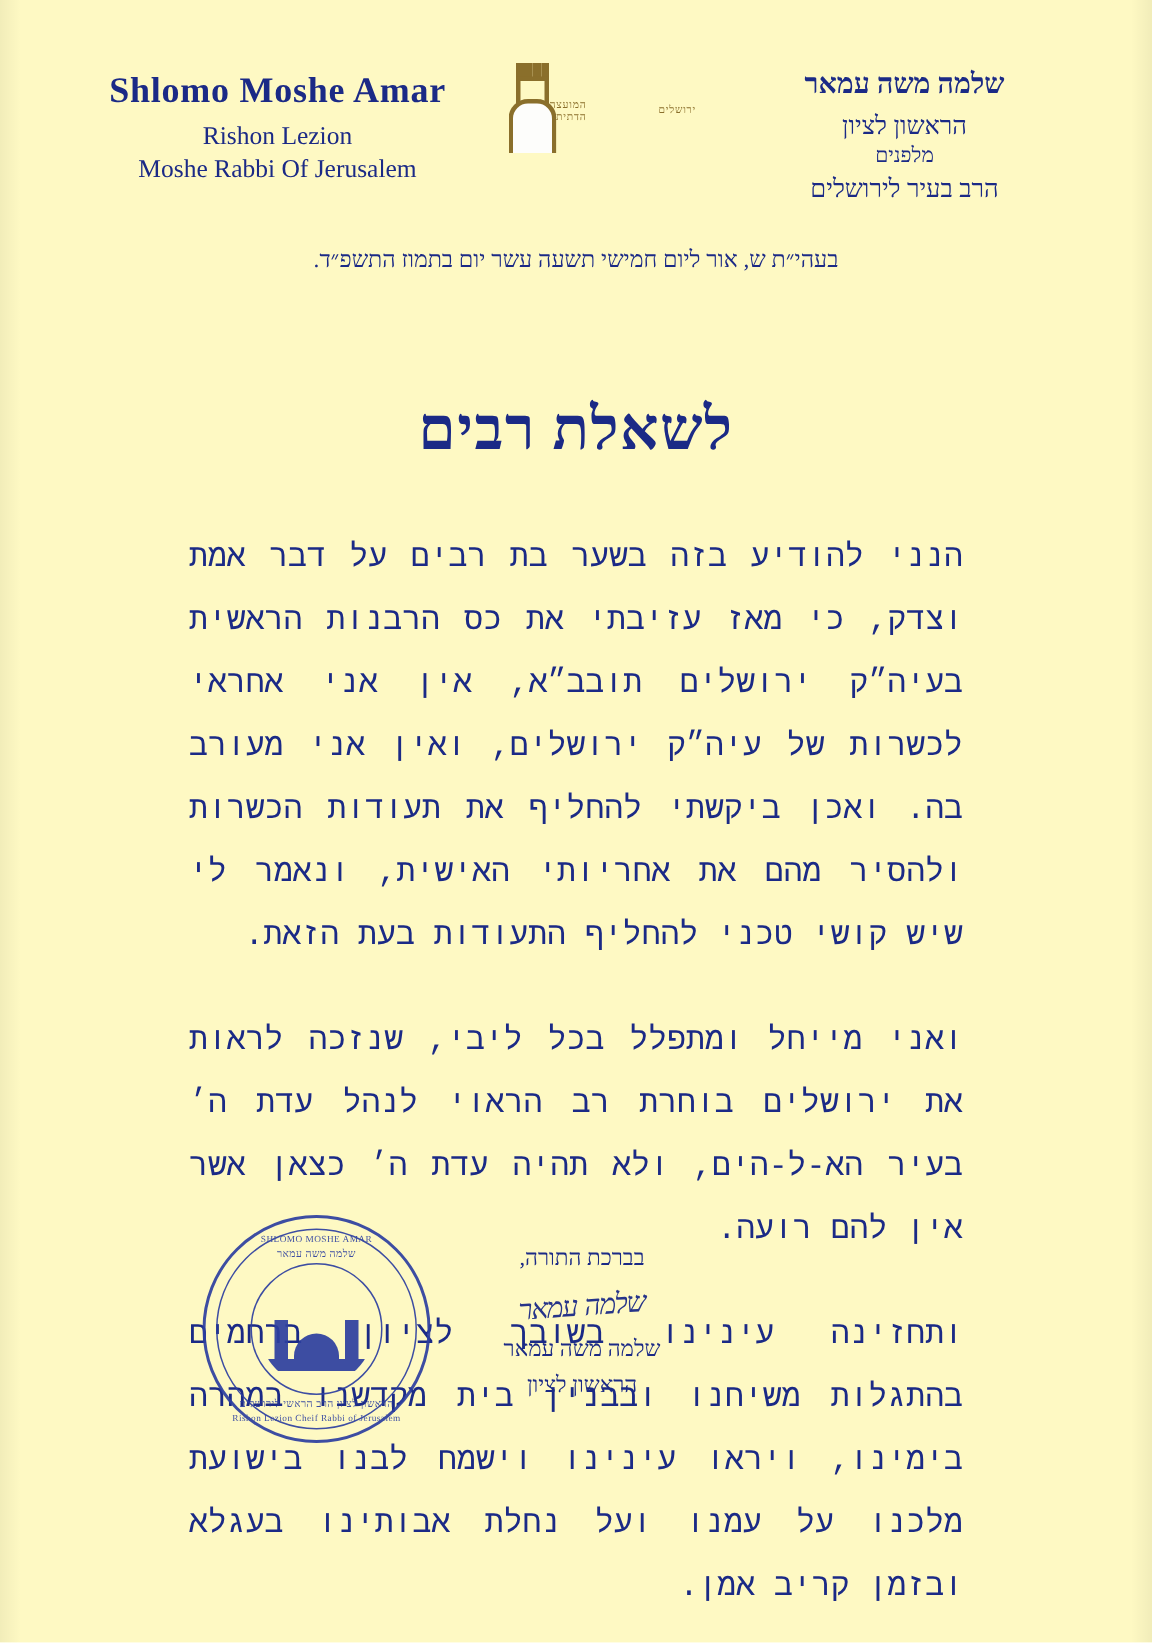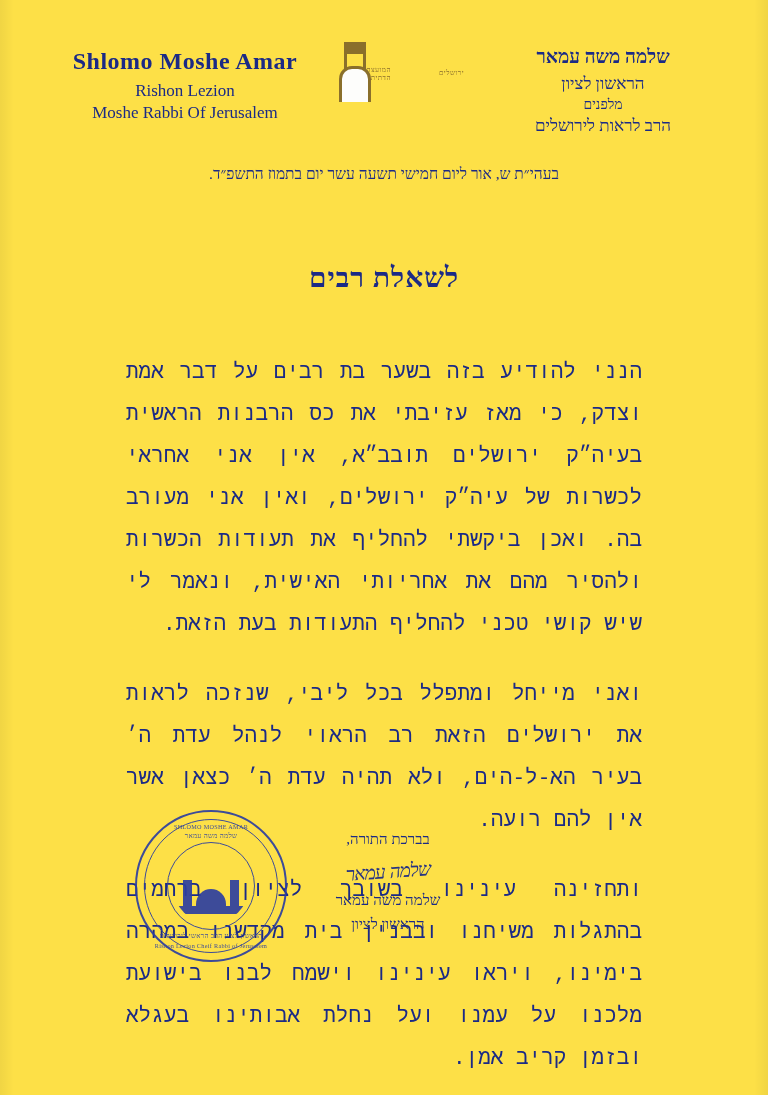--- a/index.html
+++ b/index.html
@@ -12,21 +12,21 @@
     height: 1095px;
     position: relative;
     font-family: "Liberation Serif", serif;
     color: #1b2a86;
     overflow: hidden;
   }
 
   .page {
     position: absolute;
     inset: 0;
-    background: #fde047;
+    background: #fef9c3;
   }
 
   
   .letterhead {
     position: absolute;
     top: 40px;
     left: 40px;
     right: 40px;
     height: 100px;
     display: flex;
@@ -158,21 +158,21 @@
   }
 
   
   .doc-title {
     position: absolute;
     top: 262px;
     left: 0;
     right: 0;
     text-align: center;
     direction: rtl;
-    font-size: 28px;
+    font-size: 40px;
     font-weight: bold;
     color: #1b2a86;
     letter-spacing: 1px;
   }
 
   
   .body-text {
     position: absolute;
     top: 352px;
     left: 126px;
@@ -317,32 +317,32 @@
         <div class="arch"></div>
       </div>
       <div class="caption1">המועצה הדתית</div>
       <div class="caption2">ירושלים</div>
     </div>
 
     <div class="lh-right">
       <div class="r1">שלמה משה עמאר</div>
       <div class="r2">הראשון לציון</div>
       <div class="r3">מלפנים</div>
-      <div class="r4">הרב לראות לירושלים</div>
+      <div class="r4">הרב בעיר לירושלים</div>
     </div>
 
   </div>
 
   <div class="dateline">בעהי״ת ש, אור ליום חמישי תשעה עשר יום בתמוז  התשפ״ד.</div>
 
   <div class="doc-title">לשאלת רבים</div>
 
   <div class="body-text">
     <p>הנני להודיע בזה בשער בת רבים על דבר אמת וצדק, כי מאז עזיבתי את כס הרבנות הראשית בעיה״ק ירושלים תובב״א, אין אני אחראי לכשרות של עיה״ק ירושלים, ואין אני מעורב בה. ואכן ביקשתי להחליף את תעודות הכשרות ולהסיר מהם את אחריותי האישית, ונאמר לי שיש קושי טכני להחליף התעודות בעת הזאת.</p>
-    <p>ואני מייחל ומתפלל בכל ליבי, שנזכה לראות את ירושלים הזאת רב הראוי לנהל עדת ה׳ בעיר הא-ל-הים, ולא תהיה עדת ה׳ כצאן אשר אין להם רועה.</p>
+    <p>ואני מייחל ומתפלל בכל ליבי, שנזכה לראות את ירושלים בוחרת רב הראוי לנהל עדת ה׳ בעיר הא-ל-הים, ולא תהיה עדת ה׳ כצאן אשר אין להם רועה.</p>
     <p>ותחזינה עינינו בשובך לציון ברחמים בהתגלות משיחנו ובבנין בית מקדשנו במהרה בימינו, ויראו עינינו וישמח לבנו בישועת מלכנו על עמנו ועל נחלת אבותינו בעגלא ובזמן קריב אמן.</p>
   </div>
 
   <div class="sig-block">
     <div class="sig-blessing">בברכת התורה,</div>
     <div class="handwriting">שלמה עמאר</div>
     <div class="sig-lines">
       <div>שלמה משה עמאר</div>
       <div>הראשון לציון</div>
     </div>

